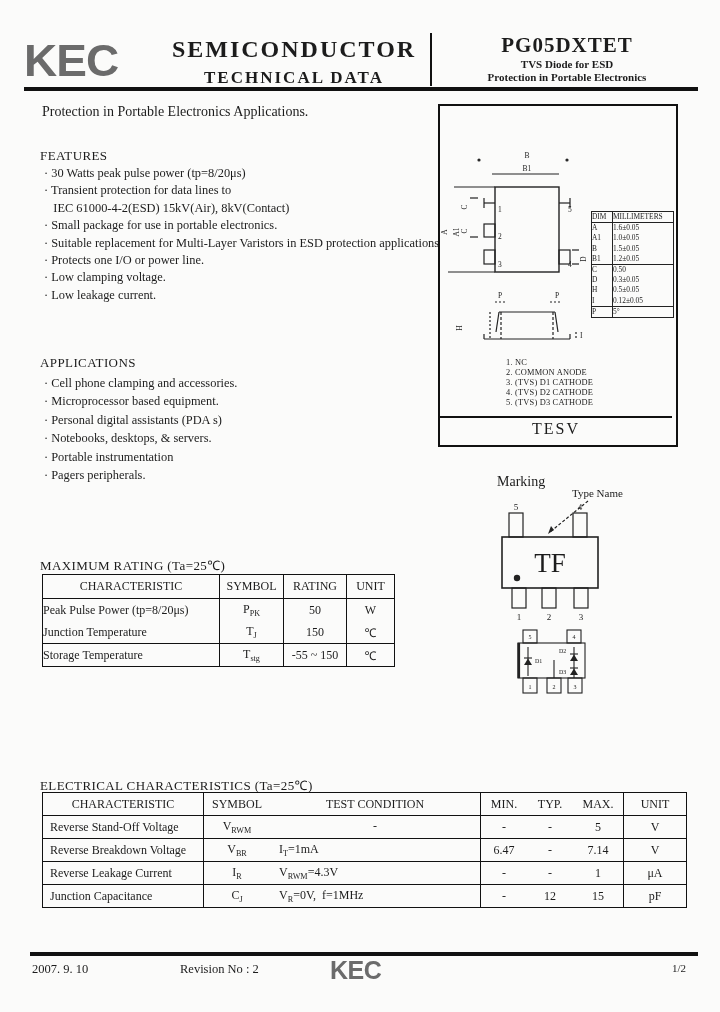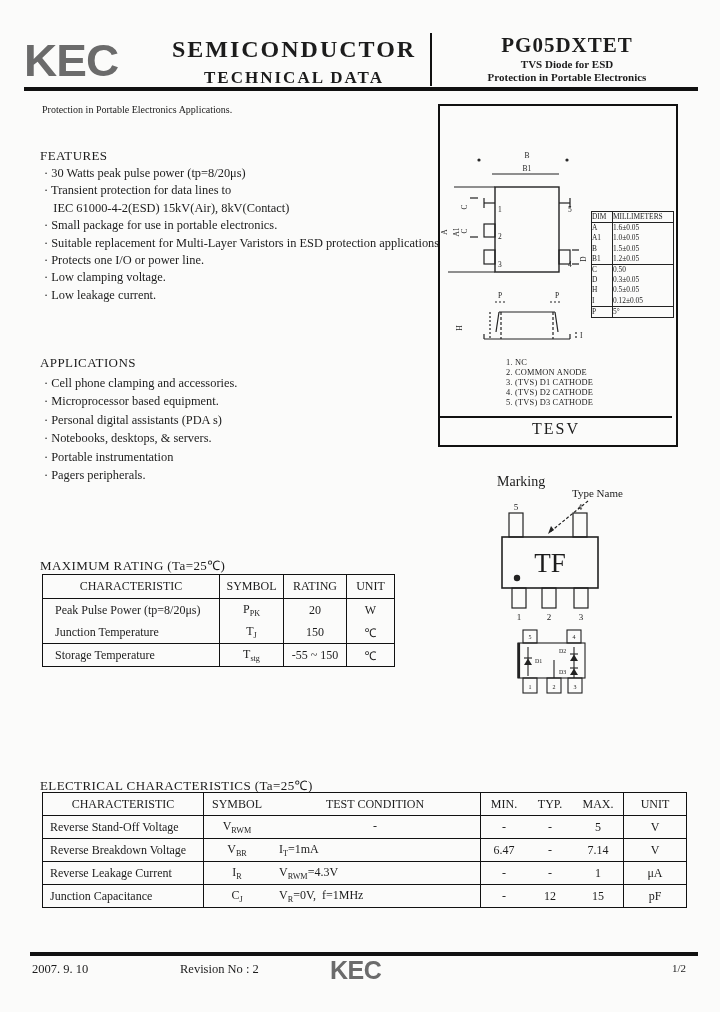--- a/index.html
+++ b/index.html
@@ -11,21 +11,21 @@
   .logo{left:24px;top:38px;font-family:"Liberation Sans",sans-serif;font-weight:bold;font-size:46px;color:#6b6b6b;letter-spacing:-1px;line-height:1;transform:scaleY(0.95);}
   .hdr-center{left:158px;top:36px;width:272px;text-align:center;}
   .hdr-center .t1{font-size:24px;font-weight:bold;letter-spacing:2px;}
   .hdr-center .t2{font-size:17px;font-weight:bold;letter-spacing:2px;margin-top:5px;text-align:center;}
   .hdr-divider{left:430px;top:33px;width:2px;height:53px;background:#111;}
   .hdr-right{left:438px;top:33px;width:258px;text-align:center;}
   .hdr-right .part{font-size:21px;font-weight:bold;letter-spacing:1px;}
   .hdr-right .sub{font-size:11px;font-weight:bold;line-height:12.5px;}
   .hdr-rule{left:24px;top:87px;width:674px;height:4px;background:#111;}
 
-  .intro{left:42px;top:104px;font-size:10px;}
+  .intro{left:42px;top:104px;font-size:14px;}
 
   .sec-title{font-size:13px;letter-spacing:0.4px;}
   .feat-list{left:44px;top:165px;width:400px;font-size:12.4px;line-height:17.4px;}
   .feat-line{white-space:pre-wrap;}
   .app-list{left:44px;top:374px;width:400px;font-size:12.4px;line-height:18.4px;}
 
   
   .pkg-box{left:438px;top:104px;width:236px;height:339px;border:2px solid #111;}
   .pkg-svg{left:0;top:0;}
   .dim-table{position:absolute;left:151px;top:105px;border-collapse:collapse;table-layout:fixed;}
@@ -41,21 +41,21 @@
   
   .marking-svg{left:460px;top:468px;}
   .circuit-svg{left:495px;top:622px;}
 
   
   .rating-title{left:40px;top:556px;}
   .rating-table{position:absolute;left:42px;top:574px;border-collapse:collapse;table-layout:fixed;border:1.6px solid #111;}
   .rating-table th,.rating-table td{padding:0;font-size:12px;font-weight:normal;text-align:center;}
   .rating-table th{height:23px;}
   .rating-table td{height:22px;}
-  .rating-table .name{text-align:left;padding-left:12px;}
+  .rating-table .name{text-align:left;padding-left:0;}
   .rating-table .bl{border-left:1px solid #111;}
   .rating-table tr.hline th,.rating-table tr.hline td{border-bottom:1px solid #111;}
   .w-char{width:176px;} .w-sym{width:63px;} .w-rat{width:62px;} .w-unit{width:47px;}
 
   .elec-title{left:40px;top:776px;}
   .elec-table{position:absolute;left:42px;top:792px;border-collapse:collapse;table-layout:fixed;border:1.6px solid #111;}
   .elec-table th,.elec-table td{padding:0;font-size:12px;font-weight:normal;text-align:center;height:22px;}
   .elec-table .name{text-align:left;padding-left:7px;}
   .elec-table .cond{text-align:left;padding-left:9px;white-space:pre;}
   .elec-table .bl{border-left:1px solid #111;}
@@ -294,21 +294,21 @@
     <tbody>
         <tr class="hline">
       <th class="w-char">CHARACTERISTIC</th>
       <th class="w-sym bl">SYMBOL</th>
       <th class="w-rat bl">RATING</th>
       <th class="w-unit bl">UNIT</th>
     </tr>
     <tr>
       <td class="name">Peak Pulse Power (tp=8/20μs)</td>
       <td class="bl"><span>P</span><sub>PK</sub></td>
-      <td class="bl">20</td>
+      <td class="bl">50</td>
       <td class="bl">W</td>
     </tr>
     <tr class="hline">
       <td class="name">Junction Temperature</td>
       <td class="bl"><span>T</span><sub>J</sub></td>
       <td class="bl">150</td>
       <td class="bl">℃</td>
     </tr>
     <tr>
       <td class="name">Storage Temperature</td>

